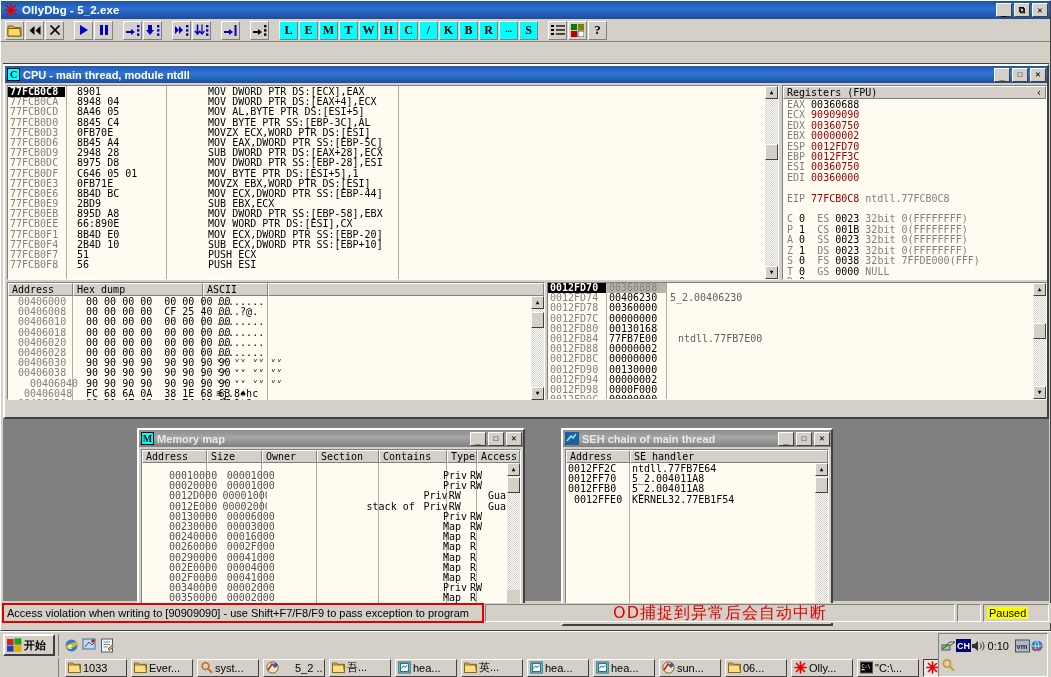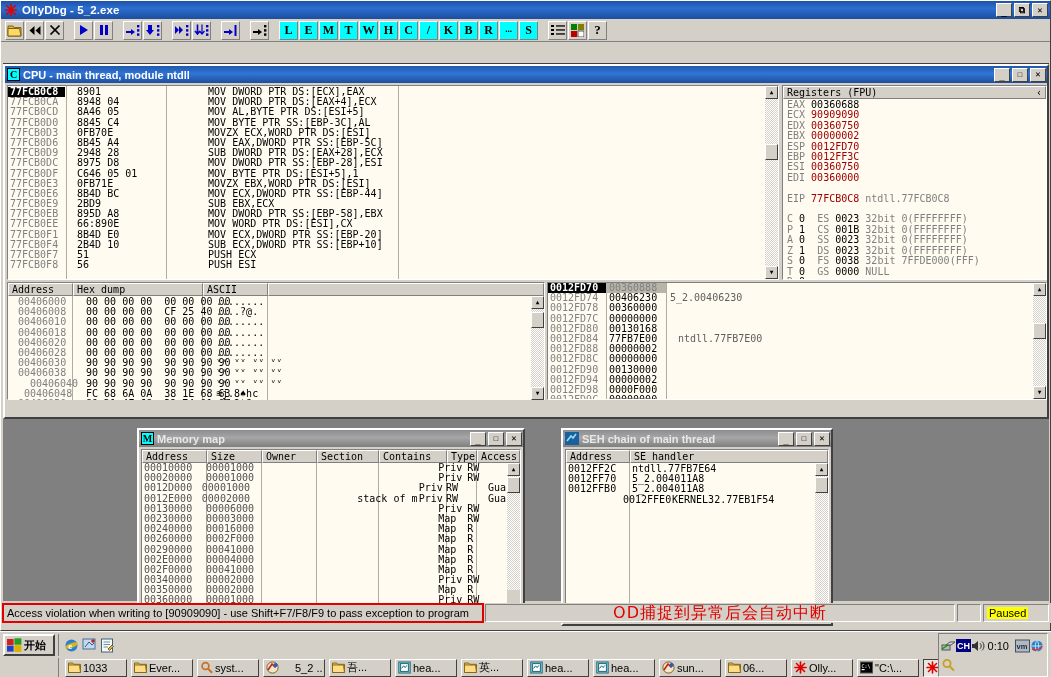--- a/index.html
+++ b/index.html
@@ -480,21 +480,21 @@
           <div class="hc" style="width:30px">Type</div>
           <div class="hc" style="flex:1">Access</div>
         </div>
         <div class="listing" style="position:absolute;left:0;top:13px;right:0;bottom:0;">
           <div class="vdiv" style="left:64px"></div>
           <div class="vdiv" style="left:119px"></div>
           <div class="vdiv" style="left:174px"></div>
           <div class="vdiv" style="left:236px"></div>
           <div class="vdiv" style="left:304px"></div>
           <div class="vdiv" style="left:334px"></div>
-          <div id="memmap-rows" style="position:absolute;left:0;top:0;right:14px;">
+          <div id="memmap-rows" style="position:absolute;left:0;top:8px;right:14px;padding-left:25px;">
               <div class="lrow"><span style="width: 64px; padding-left: 2px; overflow: hidden; color: rgb(80, 80, 80);">00010000</span><span style="width: 55px; padding-left: 2px; overflow: hidden; color: rgb(80, 80, 80);">00001000</span><span style="width: 55px; padding-left: 2px; overflow: hidden; color: rgb(0, 0, 0);"></span><span style="width: 62px; padding-left: 2px; overflow: hidden; color: rgb(0, 0, 0);"></span><span style="width: 68px; padding-left: 2px; overflow: hidden; color: rgb(0, 0, 0);"></span><span style="width: 30px; padding-left: 2px; overflow: hidden; color: rgb(0, 0, 0);">Priv</span><span style="width: 42px; padding-left: 2px; overflow: hidden; color: rgb(0, 0, 0);">RW</span></div>
               <div class="lrow"><span style="width: 64px; padding-left: 2px; overflow: hidden; color: rgb(80, 80, 80);">00020000</span><span style="width: 55px; padding-left: 2px; overflow: hidden; color: rgb(80, 80, 80);">00001000</span><span style="width: 55px; padding-left: 2px; overflow: hidden; color: rgb(0, 0, 0);"></span><span style="width: 62px; padding-left: 2px; overflow: hidden; color: rgb(0, 0, 0);"></span><span style="width: 68px; padding-left: 2px; overflow: hidden; color: rgb(0, 0, 0);"></span><span style="width: 30px; padding-left: 2px; overflow: hidden; color: rgb(0, 0, 0);">Priv</span><span style="width: 42px; padding-left: 2px; overflow: hidden; color: rgb(0, 0, 0);">RW</span></div>
               <div class="lrow"><span style="width: 64px; padding-left: 2px; overflow: hidden; color: rgb(80, 80, 80);">0012D000</span><span style="width: 55px; padding-left: 2px; overflow: hidden; color: rgb(80, 80, 80);">00001000</span><span style="width: 55px; padding-left: 2px; overflow: hidden; color: rgb(0, 0, 0);"></span><span style="width: 62px; padding-left: 2px; overflow: hidden; color: rgb(0, 0, 0);"></span><span style="width: 68px; padding-left: 2px; overflow: hidden; color: rgb(0, 0, 0);"></span><span style="width: 30px; padding-left: 2px; overflow: hidden; color: rgb(0, 0, 0);">Priv</span><span style="width: 42px; padding-left: 2px; overflow: hidden; color: rgb(0, 0, 0);">RW</span><span style="padding-left: 6px; color: rgb(0, 0, 0);">Gua</span></div>
               <div class="lrow"><span style="width: 64px; padding-left: 2px; overflow: hidden; color: rgb(80, 80, 80);">0012E000</span><span style="width: 55px; padding-left: 2px; overflow: hidden; color: rgb(80, 80, 80);">00002000</span><span style="width: 55px; padding-left: 2px; overflow: hidden; color: rgb(0, 0, 0);"></span><span style="width: 62px; padding-left: 2px; overflow: hidden; color: rgb(0, 0, 0);"></span><span style="width: 68px; padding-left: 2px; overflow: hidden; color: rgb(0, 0, 0);">stack of ma</span><span style="width: 30px; padding-left: 2px; overflow: hidden; color: rgb(0, 0, 0);">Priv</span><span style="width: 42px; padding-left: 2px; overflow: hidden; color: rgb(0, 0, 0);">RW</span><span style="padding-left: 6px; color: rgb(0, 0, 0);">Gua</span></div>
               <div class="lrow"><span style="width: 64px; padding-left: 2px; overflow: hidden; color: rgb(80, 80, 80);">00130000</span><span style="width: 55px; padding-left: 2px; overflow: hidden; color: rgb(80, 80, 80);">00006000</span><span style="width: 55px; padding-left: 2px; overflow: hidden; color: rgb(0, 0, 0);"></span><span style="width: 62px; padding-left: 2px; overflow: hidden; color: rgb(0, 0, 0);"></span><span style="width: 68px; padding-left: 2px; overflow: hidden; color: rgb(0, 0, 0);"></span><span style="width: 30px; padding-left: 2px; overflow: hidden; color: rgb(0, 0, 0);">Priv</span><span style="width: 42px; padding-left: 2px; overflow: hidden; color: rgb(0, 0, 0);">RW</span></div>
               <div class="lrow"><span style="width: 64px; padding-left: 2px; overflow: hidden; color: rgb(80, 80, 80);">00230000</span><span style="width: 55px; padding-left: 2px; overflow: hidden; color: rgb(80, 80, 80);">00003000</span><span style="width: 55px; padding-left: 2px; overflow: hidden; color: rgb(0, 0, 0);"></span><span style="width: 62px; padding-left: 2px; overflow: hidden; color: rgb(0, 0, 0);"></span><span style="width: 68px; padding-left: 2px; overflow: hidden; color: rgb(0, 0, 0);"></span><span style="width: 30px; padding-left: 2px; overflow: hidden; color: rgb(0, 0, 0);">Map</span><span style="width: 42px; padding-left: 2px; overflow: hidden; color: rgb(0, 0, 0);">RW</span></div>
               <div class="lrow"><span style="width: 64px; padding-left: 2px; overflow: hidden; color: rgb(80, 80, 80);">00240000</span><span style="width: 55px; padding-left: 2px; overflow: hidden; color: rgb(80, 80, 80);">00016000</span><span style="width: 55px; padding-left: 2px; overflow: hidden; color: rgb(0, 0, 0);"></span><span style="width: 62px; padding-left: 2px; overflow: hidden; color: rgb(0, 0, 0);"></span><span style="width: 68px; padding-left: 2px; overflow: hidden; color: rgb(0, 0, 0);"></span><span style="width: 30px; padding-left: 2px; overflow: hidden; color: rgb(0, 0, 0);">Map</span><span style="width: 42px; padding-left: 2px; overflow: hidden; color: rgb(0, 0, 0);">R</span></div>
               <div class="lrow"><span style="width: 64px; padding-left: 2px; overflow: hidden; color: rgb(80, 80, 80);">00260000</span><span style="width: 55px; padding-left: 2px; overflow: hidden; color: rgb(80, 80, 80);">0002F000</span><span style="width: 55px; padding-left: 2px; overflow: hidden; color: rgb(0, 0, 0);"></span><span style="width: 62px; padding-left: 2px; overflow: hidden; color: rgb(0, 0, 0);"></span><span style="width: 68px; padding-left: 2px; overflow: hidden; color: rgb(0, 0, 0);"></span><span style="width: 30px; padding-left: 2px; overflow: hidden; color: rgb(0, 0, 0);">Map</span><span style="width: 42px; padding-left: 2px; overflow: hidden; color: rgb(0, 0, 0);">R</span></div>
               <div class="lrow"><span style="width: 64px; padding-left: 2px; overflow: hidden; color: rgb(80, 80, 80);">00290000</span><span style="width: 55px; padding-left: 2px; overflow: hidden; color: rgb(80, 80, 80);">00041000</span><span style="width: 55px; padding-left: 2px; overflow: hidden; color: rgb(0, 0, 0);"></span><span style="width: 62px; padding-left: 2px; overflow: hidden; color: rgb(0, 0, 0);"></span><span style="width: 68px; padding-left: 2px; overflow: hidden; color: rgb(0, 0, 0);"></span><span style="width: 30px; padding-left: 2px; overflow: hidden; color: rgb(0, 0, 0);">Map</span><span style="width: 42px; padding-left: 2px; overflow: hidden; color: rgb(0, 0, 0);">R</span></div>
               <div class="lrow"><span style="width: 64px; padding-left: 2px; overflow: hidden; color: rgb(80, 80, 80);">002E0000</span><span style="width: 55px; padding-left: 2px; overflow: hidden; color: rgb(80, 80, 80);">00004000</span><span style="width: 55px; padding-left: 2px; overflow: hidden; color: rgb(0, 0, 0);"></span><span style="width: 62px; padding-left: 2px; overflow: hidden; color: rgb(0, 0, 0);"></span><span style="width: 68px; padding-left: 2px; overflow: hidden; color: rgb(0, 0, 0);"></span><span style="width: 30px; padding-left: 2px; overflow: hidden; color: rgb(0, 0, 0);">Map</span><span style="width: 42px; padding-left: 2px; overflow: hidden; color: rgb(0, 0, 0);">R</span></div>
@@ -534,21 +534,21 @@
         <div class="hdrrow">
           <div class="hc" style="width:64px">Address</div>
           <div class="hc" style="flex:1">SE handler</div>
         </div>
         <div class="listing" style="position:absolute;left:0;top:13px;right:0;bottom:0;">
           <div class="vdiv" style="left:63px"></div>
           <div id="seh-rows" style="position:absolute;left:0;top:1px;right:14px;">
               <div class="lrow"><span style="width: 63px; padding-left: 2px; color: rgb(0, 0, 0);">0012FF2C</span><span style="padding-left: 3px; color: rgb(0, 0, 0);">ntdll.77FB7E64</span></div>
               <div class="lrow"><span style="width: 63px; padding-left: 2px; color: rgb(0, 0, 0);">0012FF70</span><span style="padding-left: 3px; color: rgb(0, 0, 0);">5_2.004011A8</span></div>
               <div class="lrow"><span style="width: 63px; padding-left: 2px; color: rgb(0, 0, 0);">0012FFB0</span><span style="padding-left: 3px; color: rgb(0, 0, 0);">5_2.004011A8</span></div>
-              <div class="lrow"><span style="width: 63px; padding-left: 17px; color: rgb(0, 0, 0); margin-left: 40px;">0012FFE0</span><span style="padding-left: 3px; color: rgb(0, 0, 0);">KERNEL32.77EB1F54</span></div>
+              <div class="lrow"><span style="width: 63px; padding-left: 8px; color: rgb(0, 0, 0);">0012FFE0</span><span style="padding-left: 3px; color: rgb(0, 0, 0);">KERNEL32.77EB1F54</span></div>
             </div>
           <div class="sb" style="top:0;bottom:0;right:0;">
             <div class="sbbtn">▲</div>
             <div class="sbtrack"></div>
             <div class="sbthumb" style="top:14px"></div>
           </div>
         </div>
       </div>
     </div>
 

